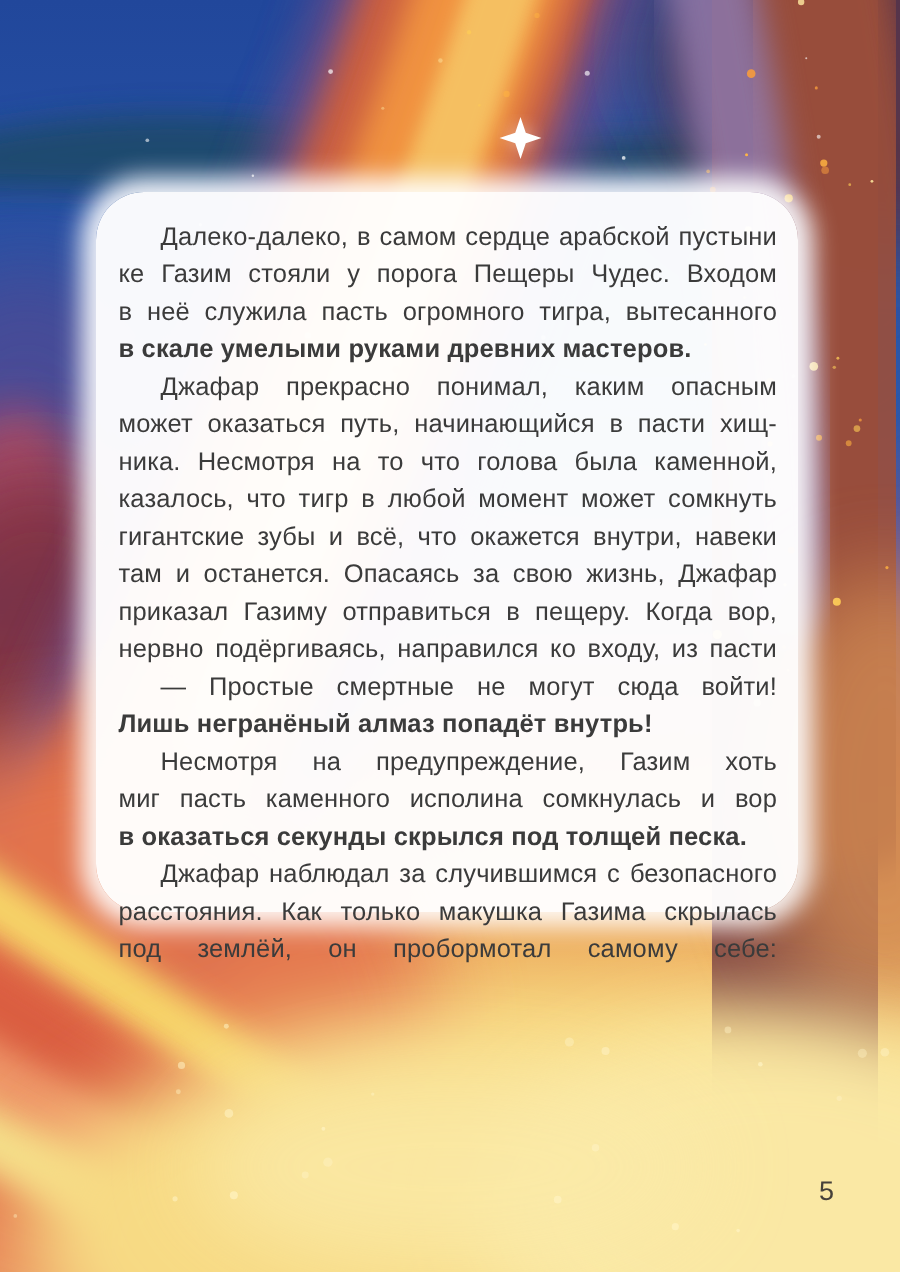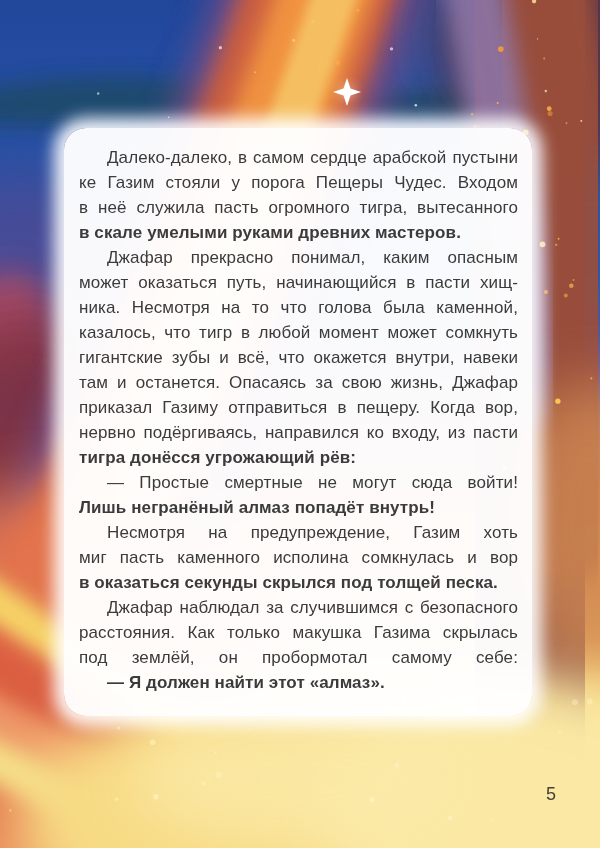--- a/index.html
+++ b/index.html
@@ -2,23 +2,23 @@
 <html><head>
 <meta charset="utf-8">
 <style>
   html,body { margin:0; padding:0; background:#222; }
   .page {
     position:relative; width:600px; height:848px; overflow:hidden;
     font-family:"Liberation Sans", sans-serif;
   }
   .bg { position:absolute; left:0; top:0; width:600px; height:848px; }
   .panel {
-    position:absolute; left:64px; top:128px; width:468px; height:588px;
+    position:absolute; left:64px; top:128px; width:468px; height:480px;
     background:rgba(255,255,255,0.97);
-    border-radius:22px;
+    border-radius:32px;
     box-shadow:0 0 16px 10px rgba(255,255,255,0.92);
   }
   .story {
     position:absolute; left:15px; top:17px; width:439px;
     font-size:17px; line-height:25px; letter-spacing:0.1px;
   }
   .ln { text-align:justify; text-align-last:justify; text-justify:inter-word; white-space:normal; }
   .ln.last { text-align-last:left;font-weight:bold; }
   .ln.first { text-indent:28px; }
   .pagenum {
@@ -199,27 +199,25 @@
         <div class="ln">в неё служила пасть огромного тигра, вытесанного</div>
         <div class="ln last">в скале умелыми руками древних мастеров.</div>
         <div class="ln first">Джафар прекрасно понимал, каким опасным</div>
         <div class="ln">может оказаться путь, начинающийся в пасти хищ-</div>
         <div class="ln">ника. Несмотря на то что голова была каменной,</div>
         <div class="ln">казалось, что тигр в любой момент может сомкнуть</div>
         <div class="ln">гигантские зубы и всё, что окажется внутри, навеки</div>
         <div class="ln">там и останется. Опасаясь за свою жизнь, Джафар</div>
         <div class="ln">приказал Газиму отправиться в пещеру. Когда вор,</div>
         <div class="ln">нервно подёргиваясь, направился ко входу, из пасти</div>
-        <div class="ln last">тигра донёсся угрожающий рёв:</div>
         <div class="ln first">— Простые смертные не могут сюда войти!</div>
         <div class="ln last">Лишь негранёный алмаз попадёт внутрь!</div>
         <div class="ln first">Несмотря на предупреждение, Газим хоть</div>
         <div class="ln">миг пасть каменного исполина сомкнулась и вор</div>
         <div class="ln last">в оказаться секунды скрылся под толщей песка.</div>
         <div class="ln first">Джафар наблюдал за случившимся с безопасного</div>
         <div class="ln">расстояния. Как только макушка Газима скрылась</div>
         <div class="ln">под землёй, он пробормотал самому себе:</div>
-        <div class="ln first last">— Я должен найти этот «алмаз».</div>
       </div>
   </div>
 
   <div class="pagenum" style="color: rgb(70, 65, 58);">5</div>
 </div>
 
 </body></html>

